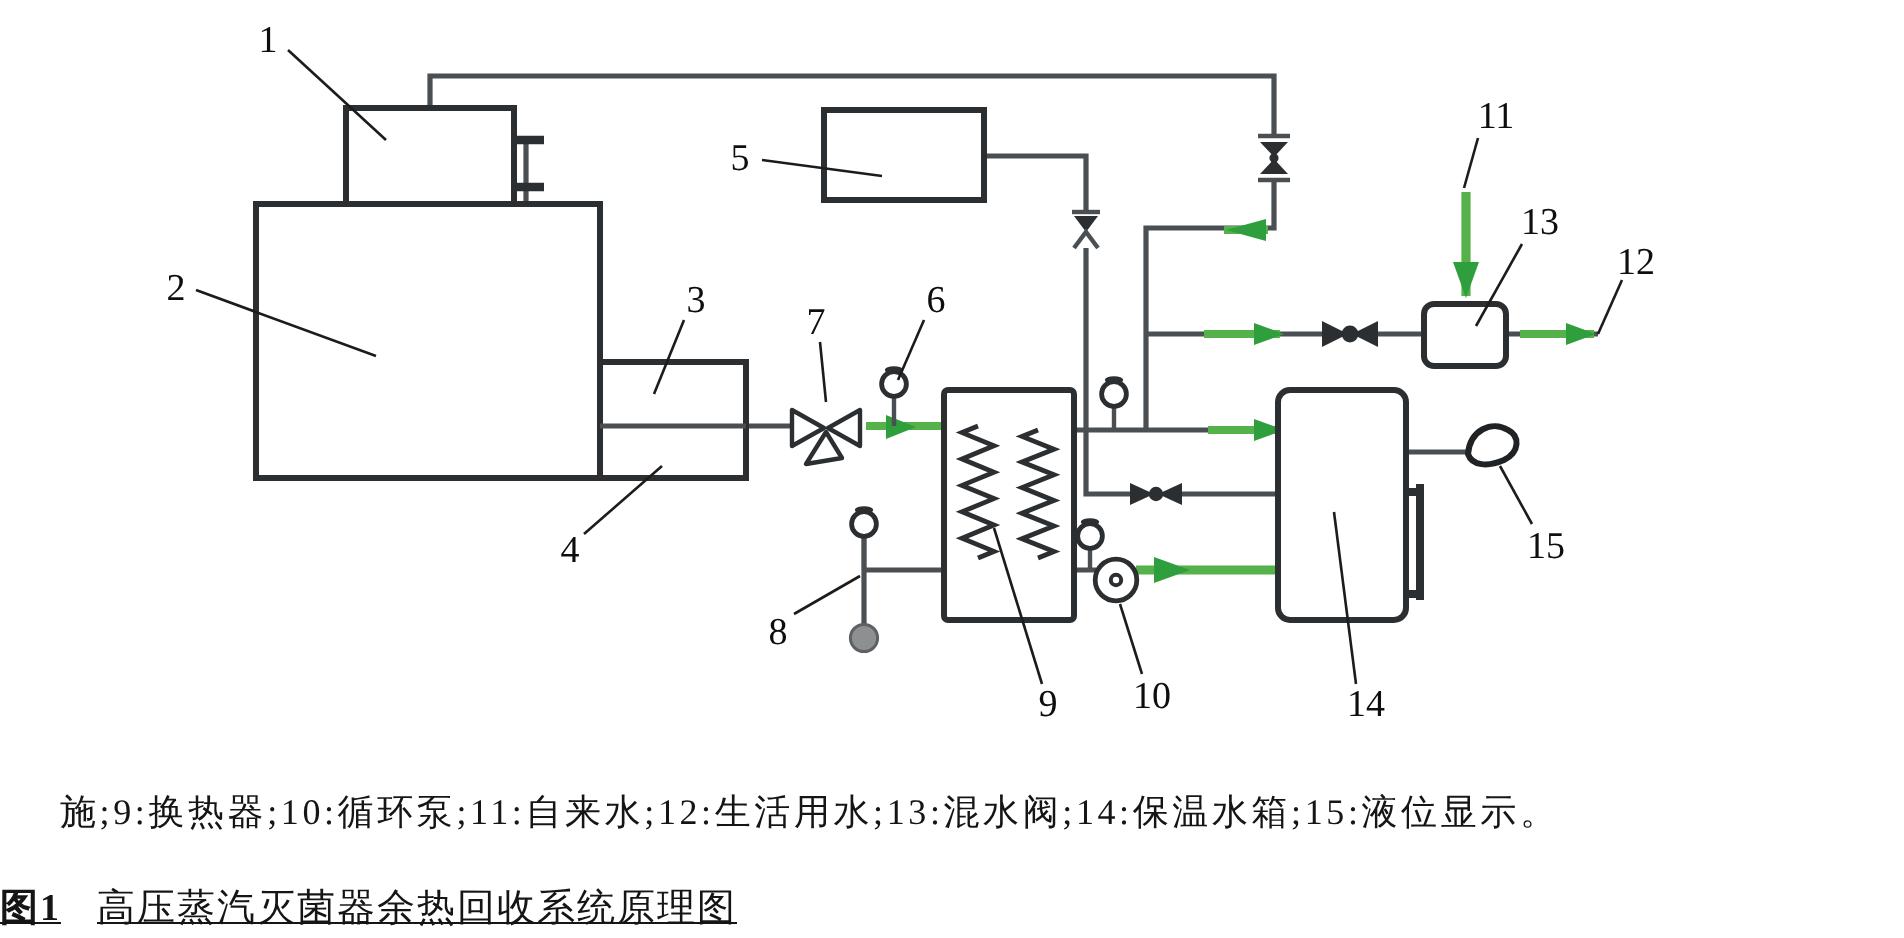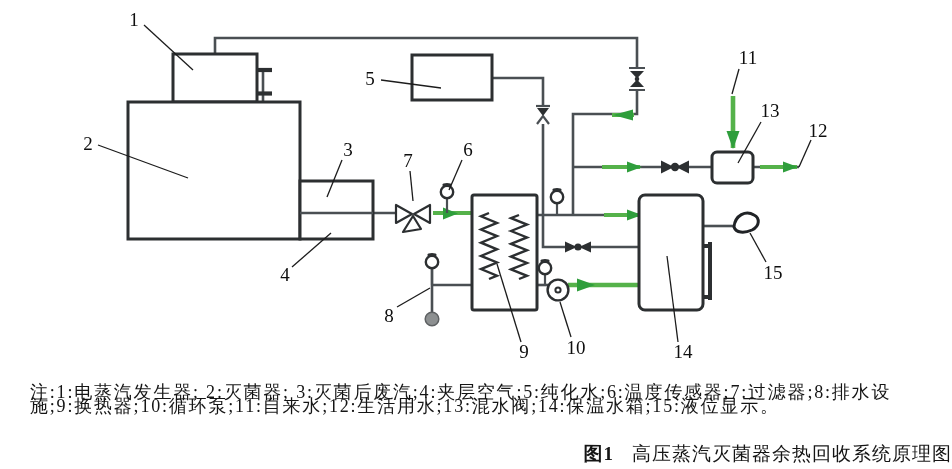--- a/index.html
+++ b/index.html
@@ -19,21 +19,21 @@
   .arrow{fill:var(--flow_arrow);stroke:none;}
   .vfill{fill:var(--outline);stroke:none;}
   .vopen{fill:#fff;stroke:var(--outline);stroke-width:2.2;stroke-linejoin:round;}
   .sensor{fill:#fff;stroke:var(--outline);stroke-width:2.4;}
   .cap{fill:var(--outline);stroke:none;}
   .leader{stroke:#1c1c1c;stroke-width:1.3;}
   .lbl{font-family:"Liberation Serif","DejaVu Serif",serif;font-size:19px;fill:#0e0e0e;text-anchor:middle;}
   .note{position:absolute;left:30px;width:900px;font-size:18px;letter-spacing:1.8px;white-space:nowrap;}
   #note-line-1{top:380px;}
   #note-line-2{top:394px;}
-  .caption{position:absolute;left:0;top:441px;width:952px;text-align:right;font-size:19px;letter-spacing:1px;}
+  .caption{position:absolute;left:0;top:441px;width:952px;text-align:left;font-size:19px;letter-spacing:1px;text-decoration:underline;}
   .cap-prefix{font-weight:700;margin-right:18px;}
 </style>
 </head>
 <body>
 
 <div id="stage">
 
   <svg id="schematic" width="952" height="375" viewBox="0 0 952 375">
 
     <g>
@@ -173,20 +173,19 @@
       <text class="lbl" x="524" y="358">9</text>
       <text class="lbl" x="576" y="354">10</text>
       <text class="lbl" x="748" y="64">11</text>
       <text class="lbl" x="818" y="137">12</text>
       <text class="lbl" x="770" y="117">13</text>
       <text class="lbl" x="683" y="358">14</text>
       <text class="lbl" x="773" y="279">15</text>
     </g>
   </svg>
 
-  <div class="note" id="note-line-1">注:1:电蒸汽发生器; 2:灭菌器; 3:灭菌后废汽;4:夹层空气;5:纯化水;6:温度传感器;7:过滤器;8:排水设</div>
   <div class="note" id="note-line-2">施;9:换热器;10:循环泵;11:自来水;12:生活用水;13:混水阀;14:保温水箱;15:液位显示。</div>
 
   <div class="caption">
     <span class="cap-prefix">图1</span><span>高压蒸汽灭菌器余热回收系统原理图</span>
   </div>
 
 </div>
 
 </body></html>

